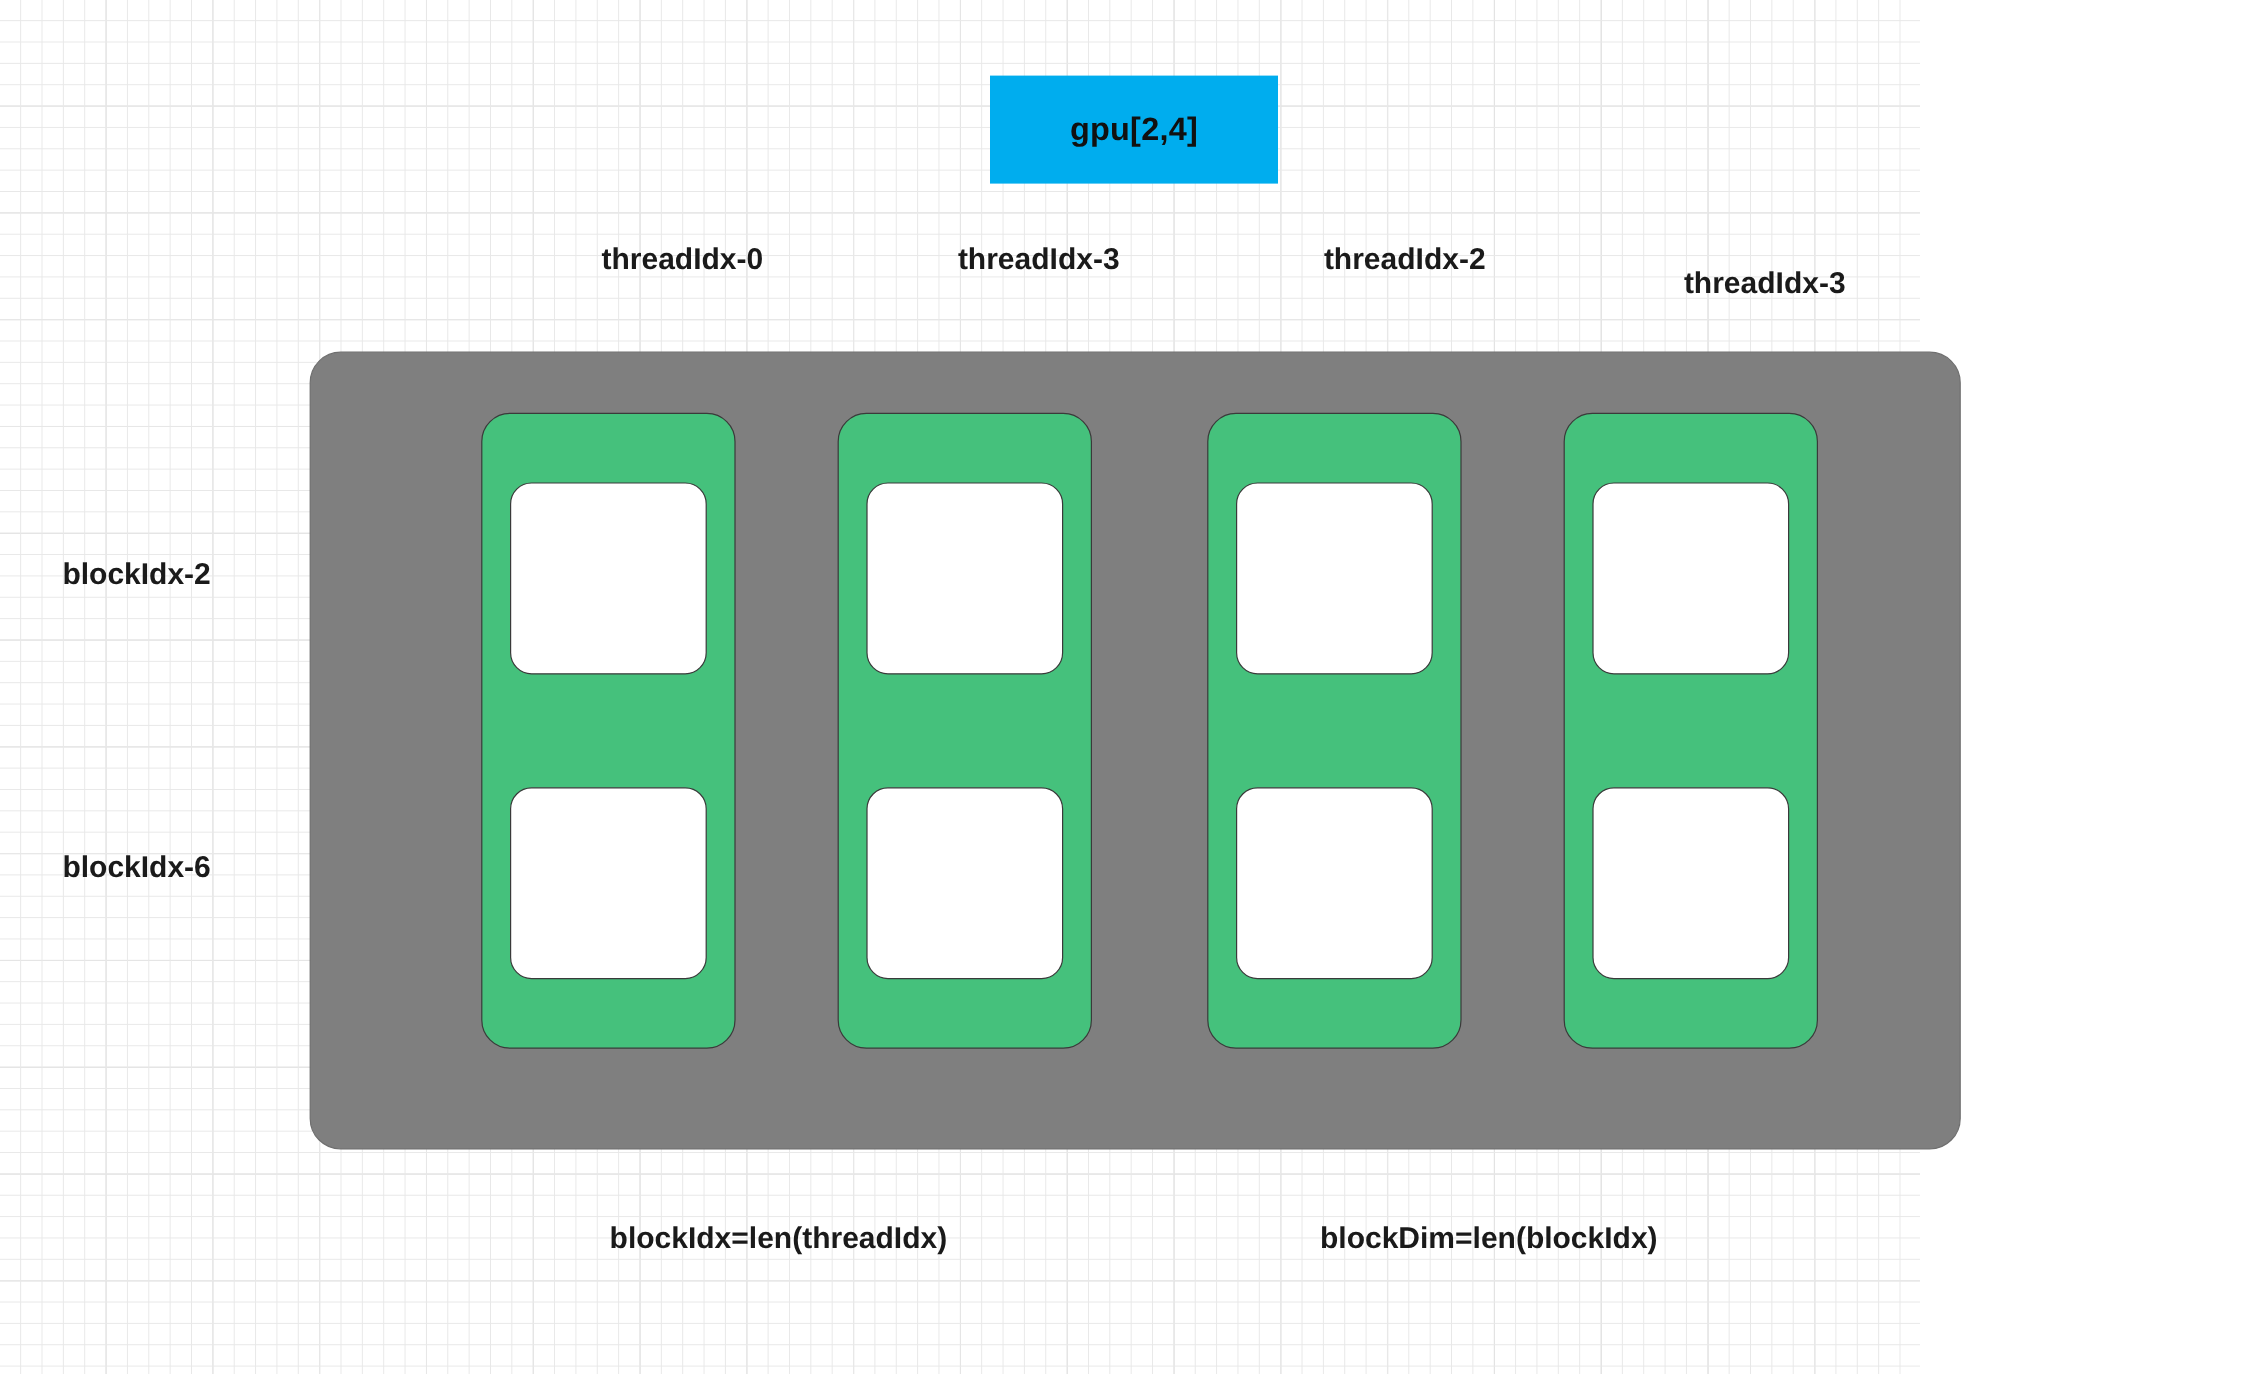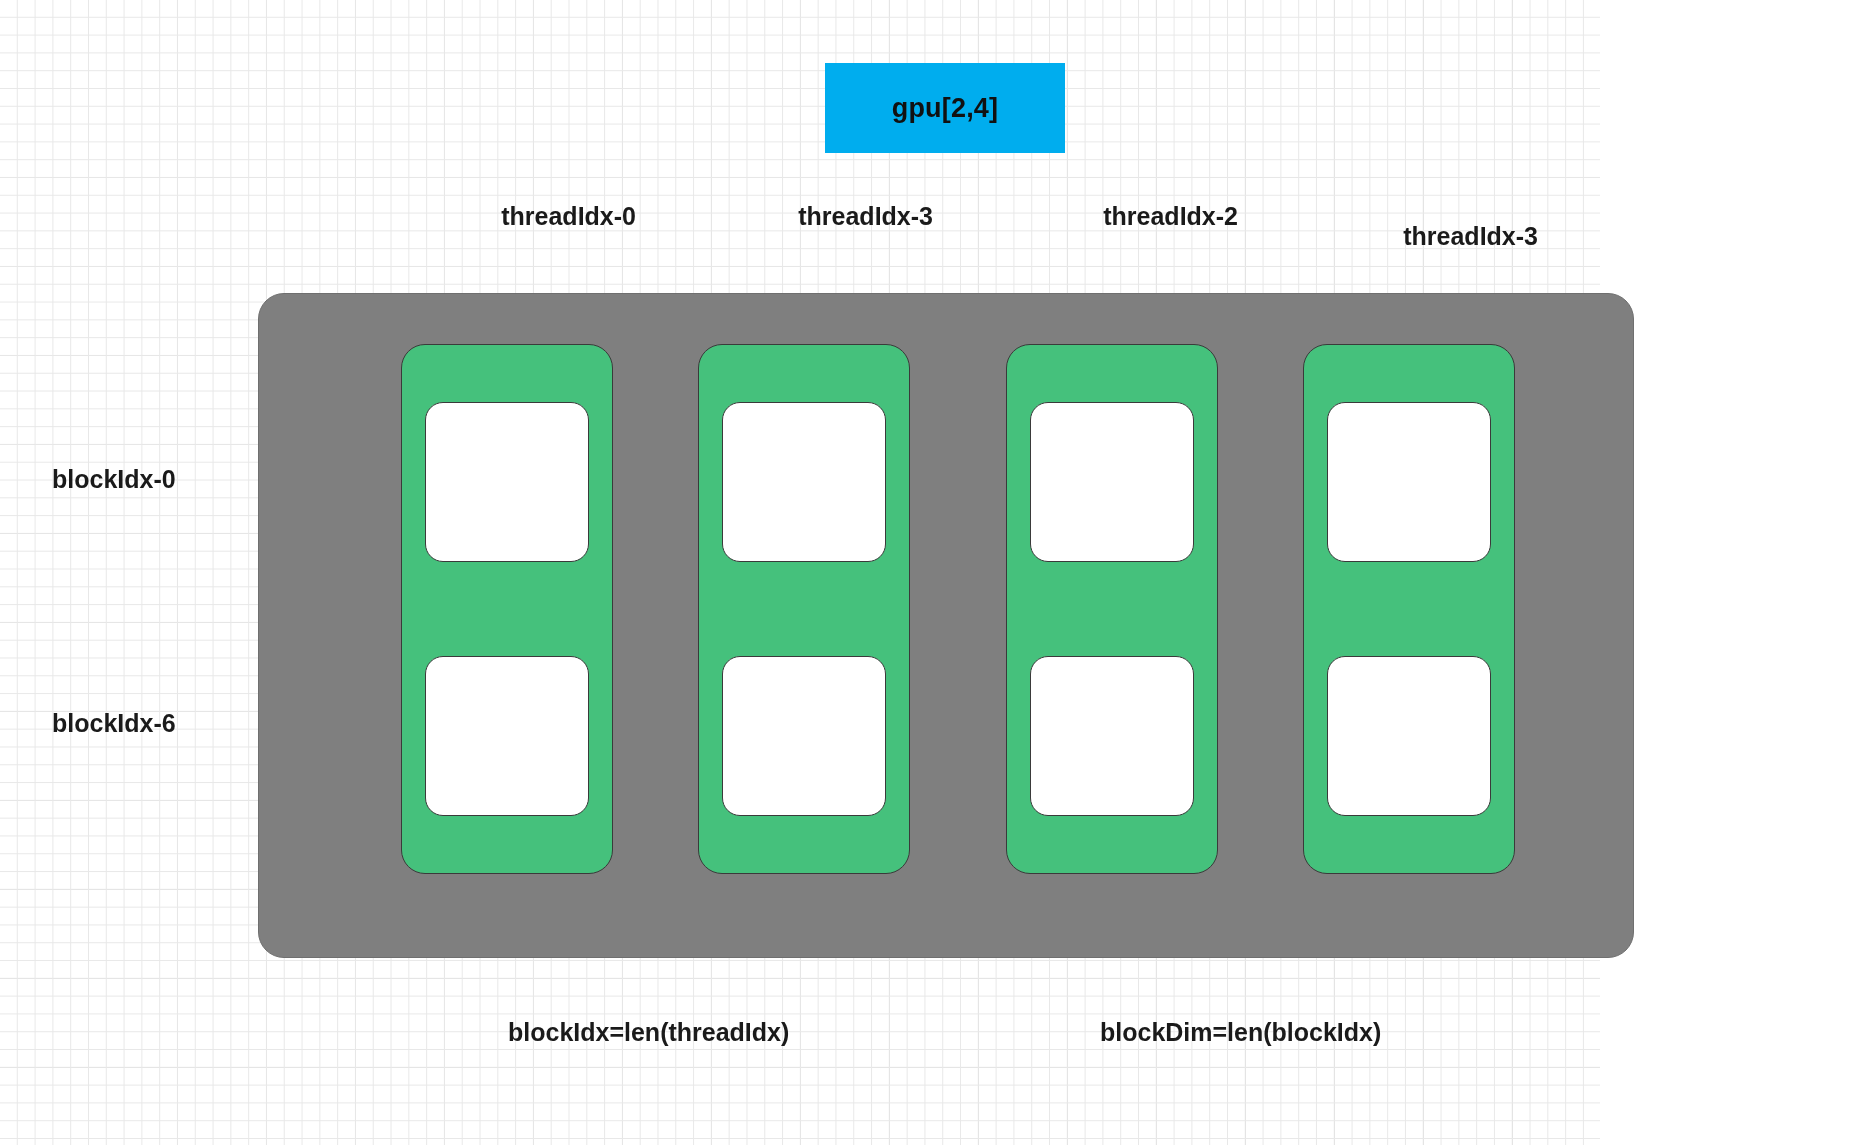--- a/index.html
+++ b/index.html
@@ -145,21 +145,21 @@
 
   <div id="gpu-chip">
     <span class="chip-label">gpu[2,4]</span>
   </div>
 
   <div class="thread-label c0">threadIdx-0</div>
   <div class="thread-label c1">threadIdx-3</div>
   <div class="thread-label c2">threadIdx-2</div>
   <div class="thread-label c3">threadIdx-3</div>
 
-  <div class="block-label r0">blockIdx-0</div>
+  <div class="block-label r0">blockIdx-2</div>
   <div class="block-label r1">blockIdx-6</div>
 
   <div id="gpu-body">
 
     <div class="thread-col c0">
       <div class="block-cell"></div>
       <div class="block-cell"></div>
     </div>
 
     <div class="thread-col c1">

